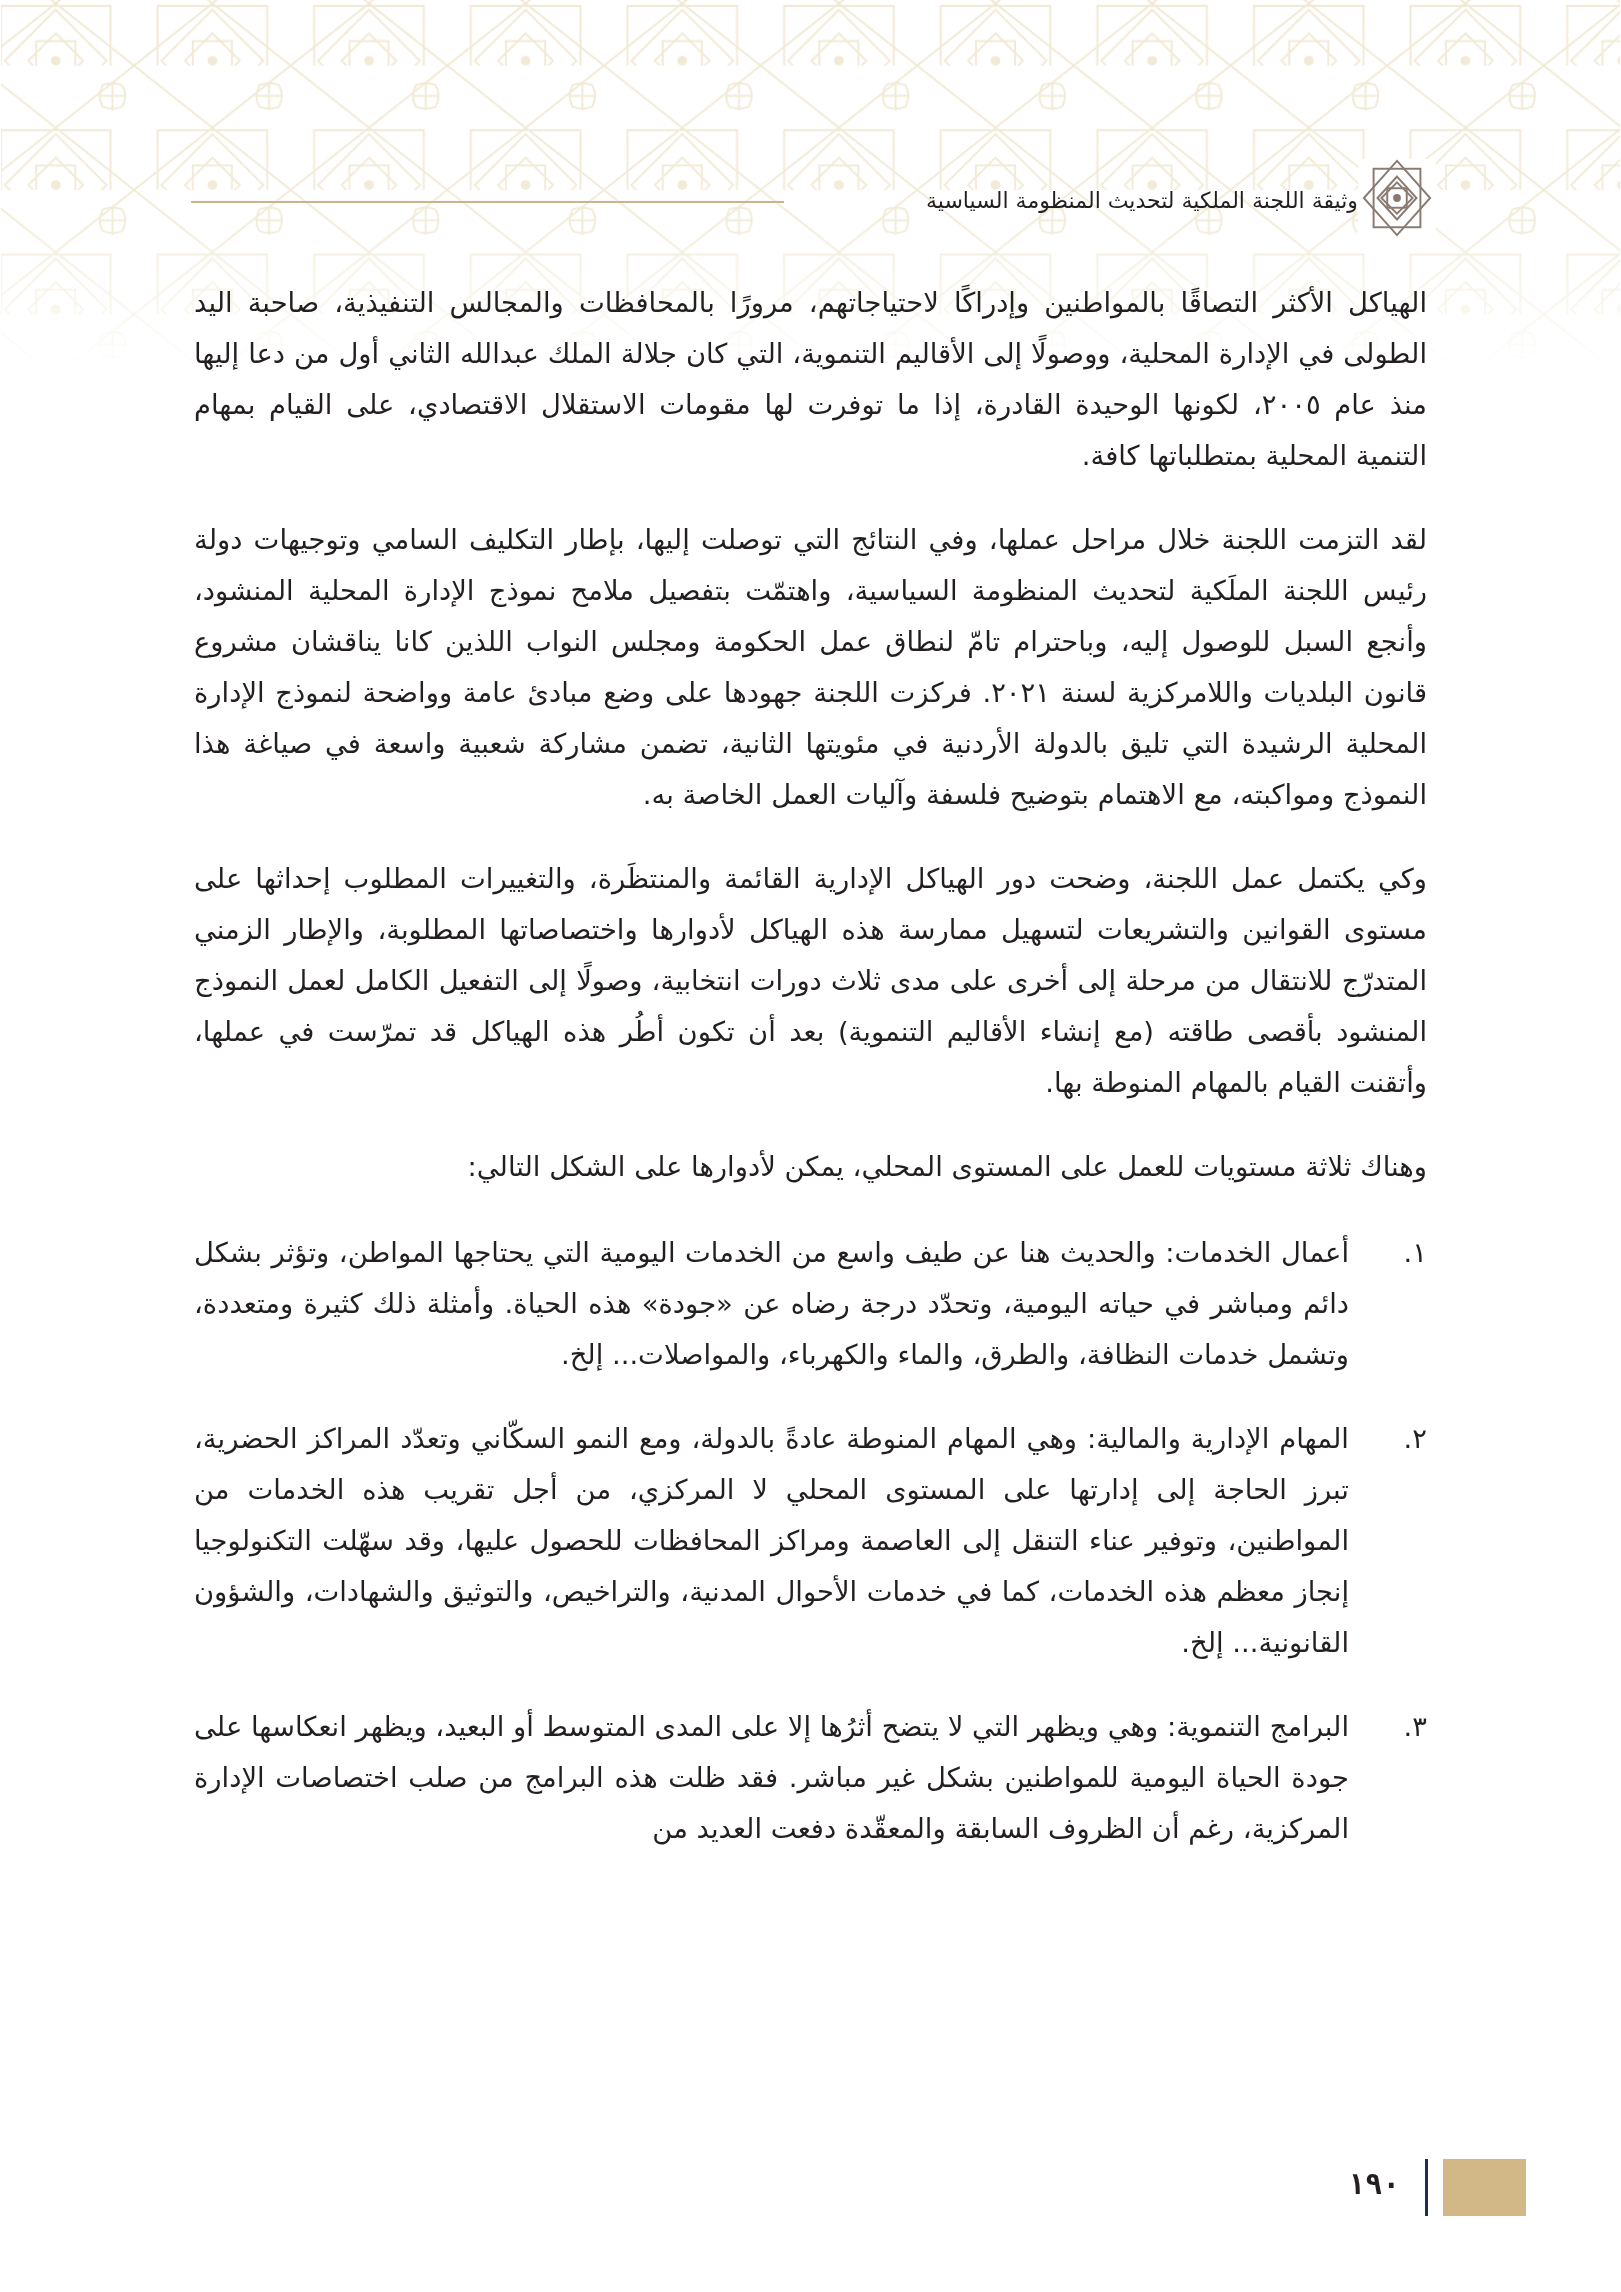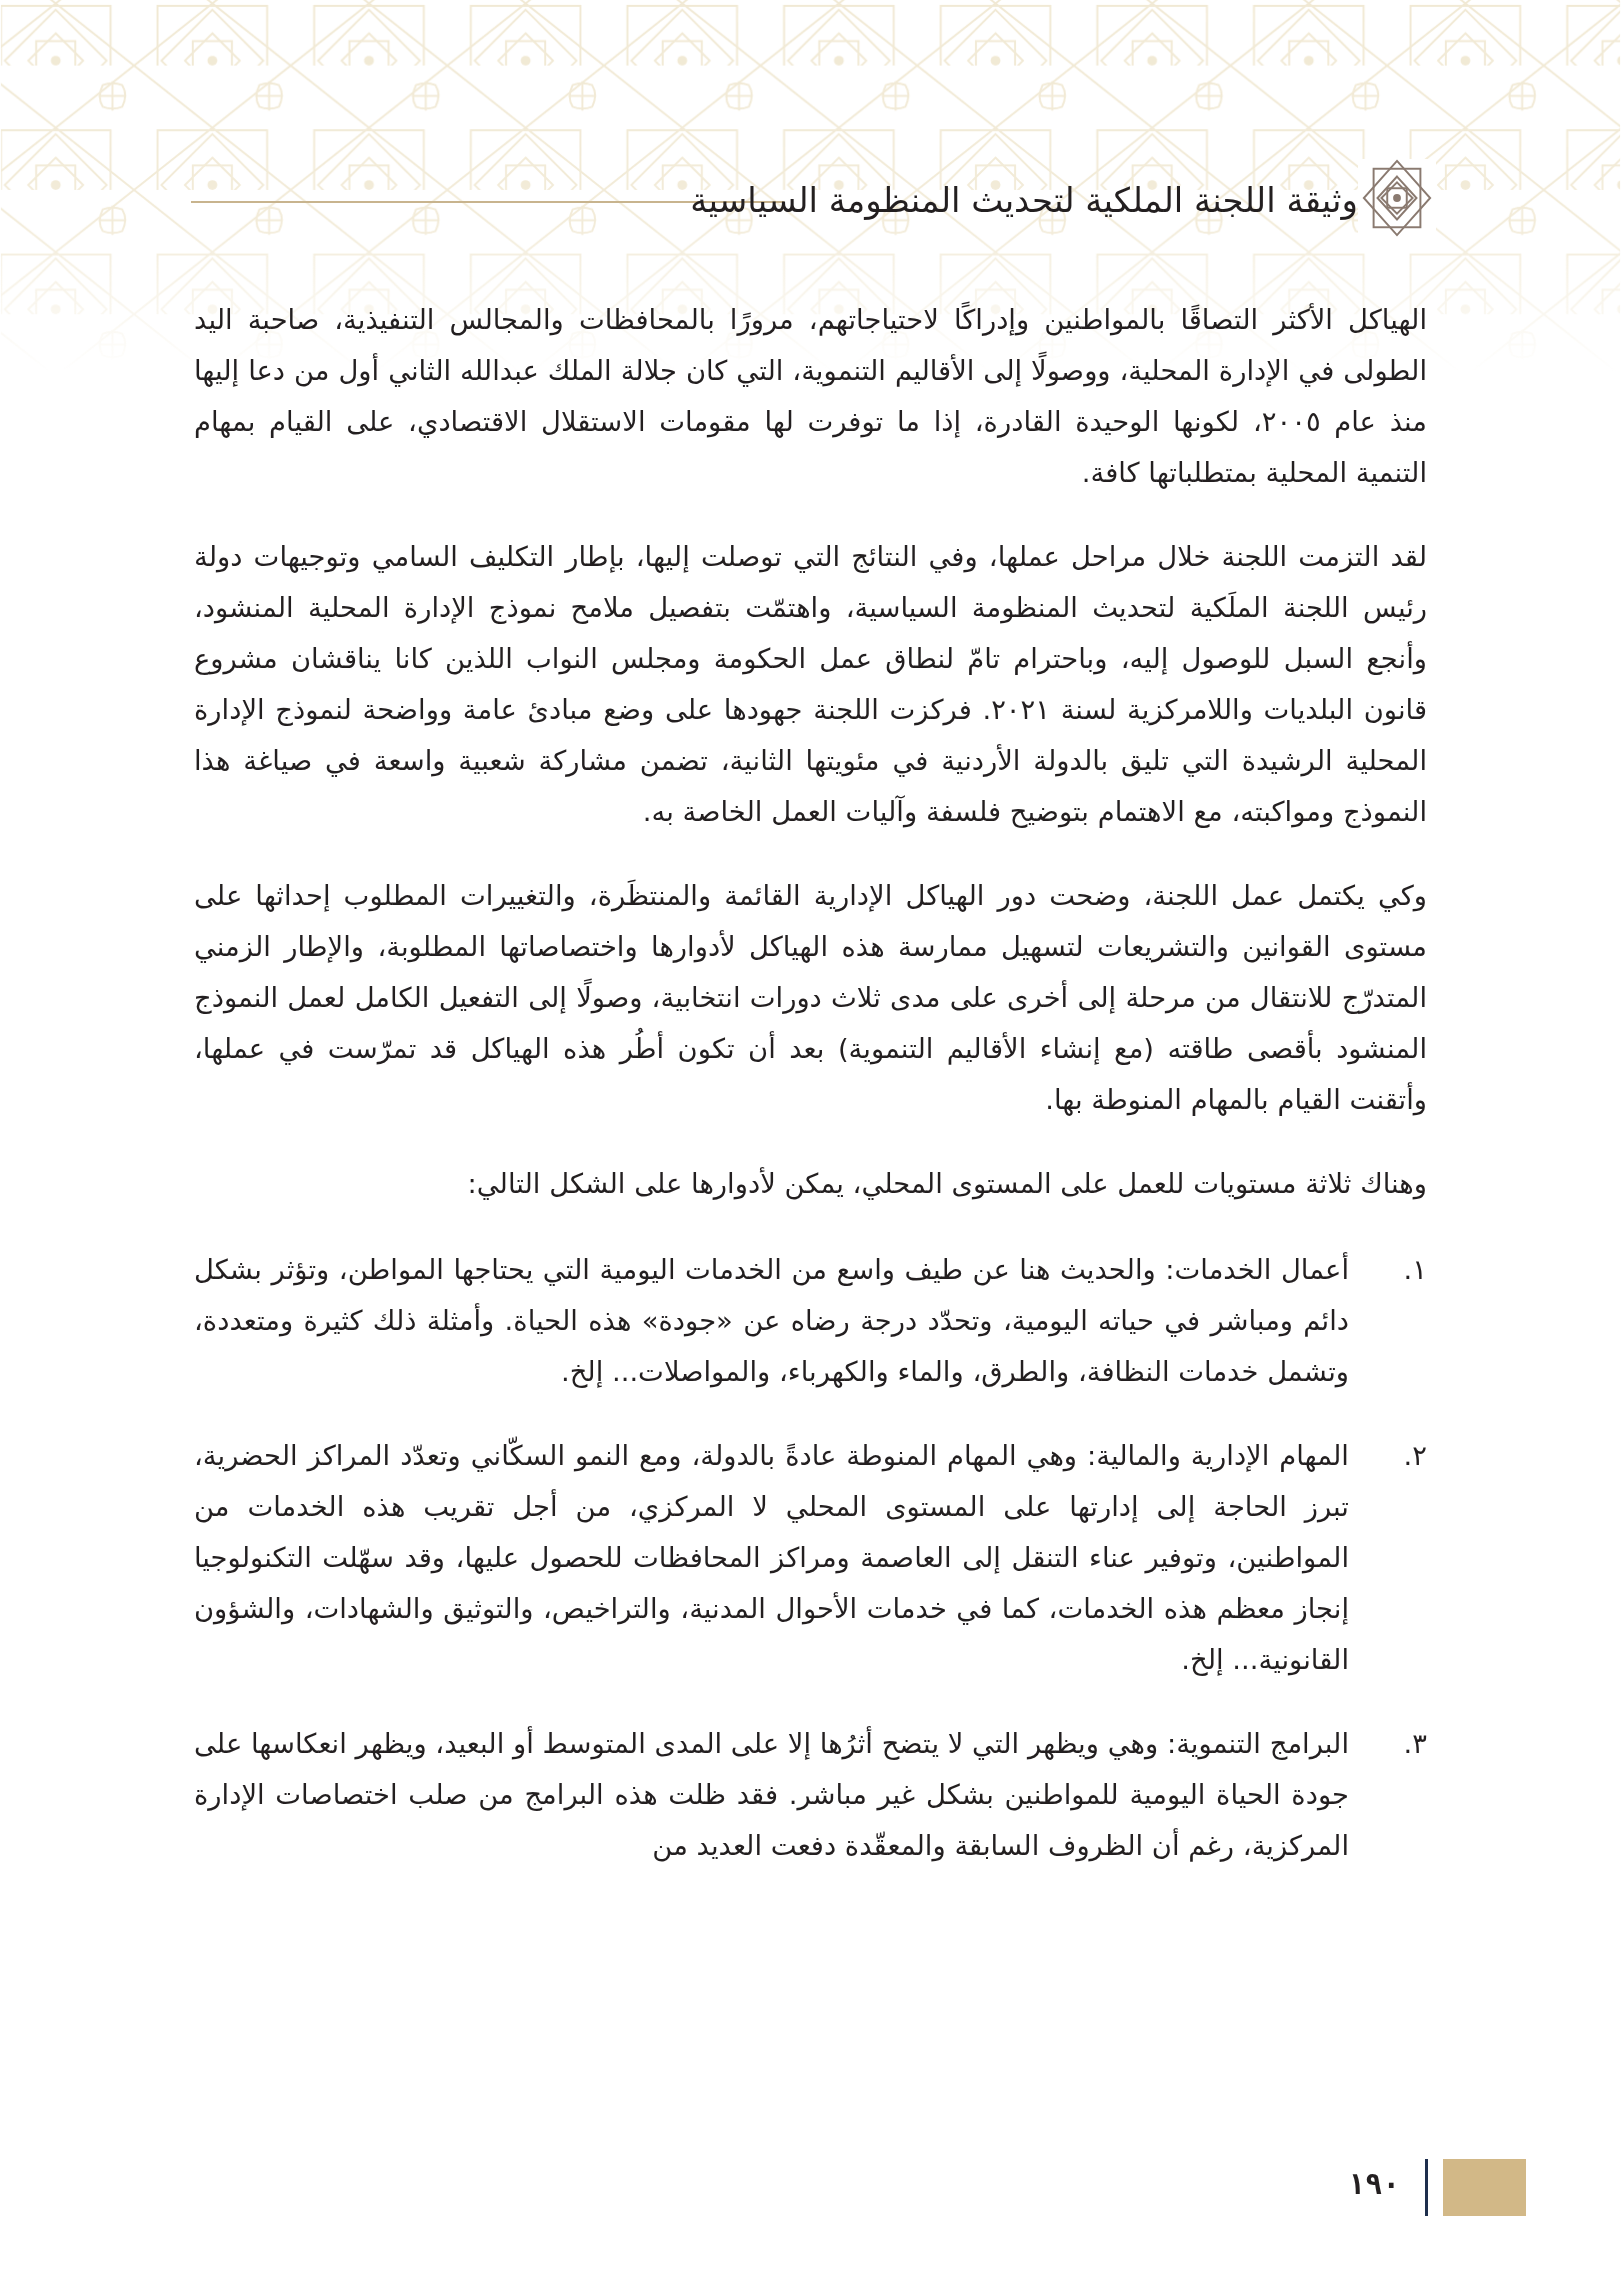--- a/index.html
+++ b/index.html
@@ -36,38 +36,38 @@
     left: 0;
     top: 42px;
     width: 593px;
     height: 2px;
     background: #c8b48e;
   }
   .header-title {
     position: absolute;
     right: 78px;
     top: 19.6px;
-    font-size: 34px;
+    font-size: 22px;
     line-height: 43px;
     color: #231f20;
     white-space: nowrap;
     direction: rtl;
     font-family: "DejaVu Sans", sans-serif;
     background: rgba(255,255,255,0.0);
   }
   .header-emblem {
     position: absolute;
     right: 0;
     top: 0;
     width: 78px;
     height: 78px;
   }
   .content {
     position: absolute;
-    top: 294px;
+    top: 277px;
     left: 194px;
     width: 1233px;
     direction: rtl;
     text-align: justify;
     text-align-last: right;
     font-size: 27.4px;
     line-height: 51px;
   }
   .para {
     margin: 0 0 33px 0;

